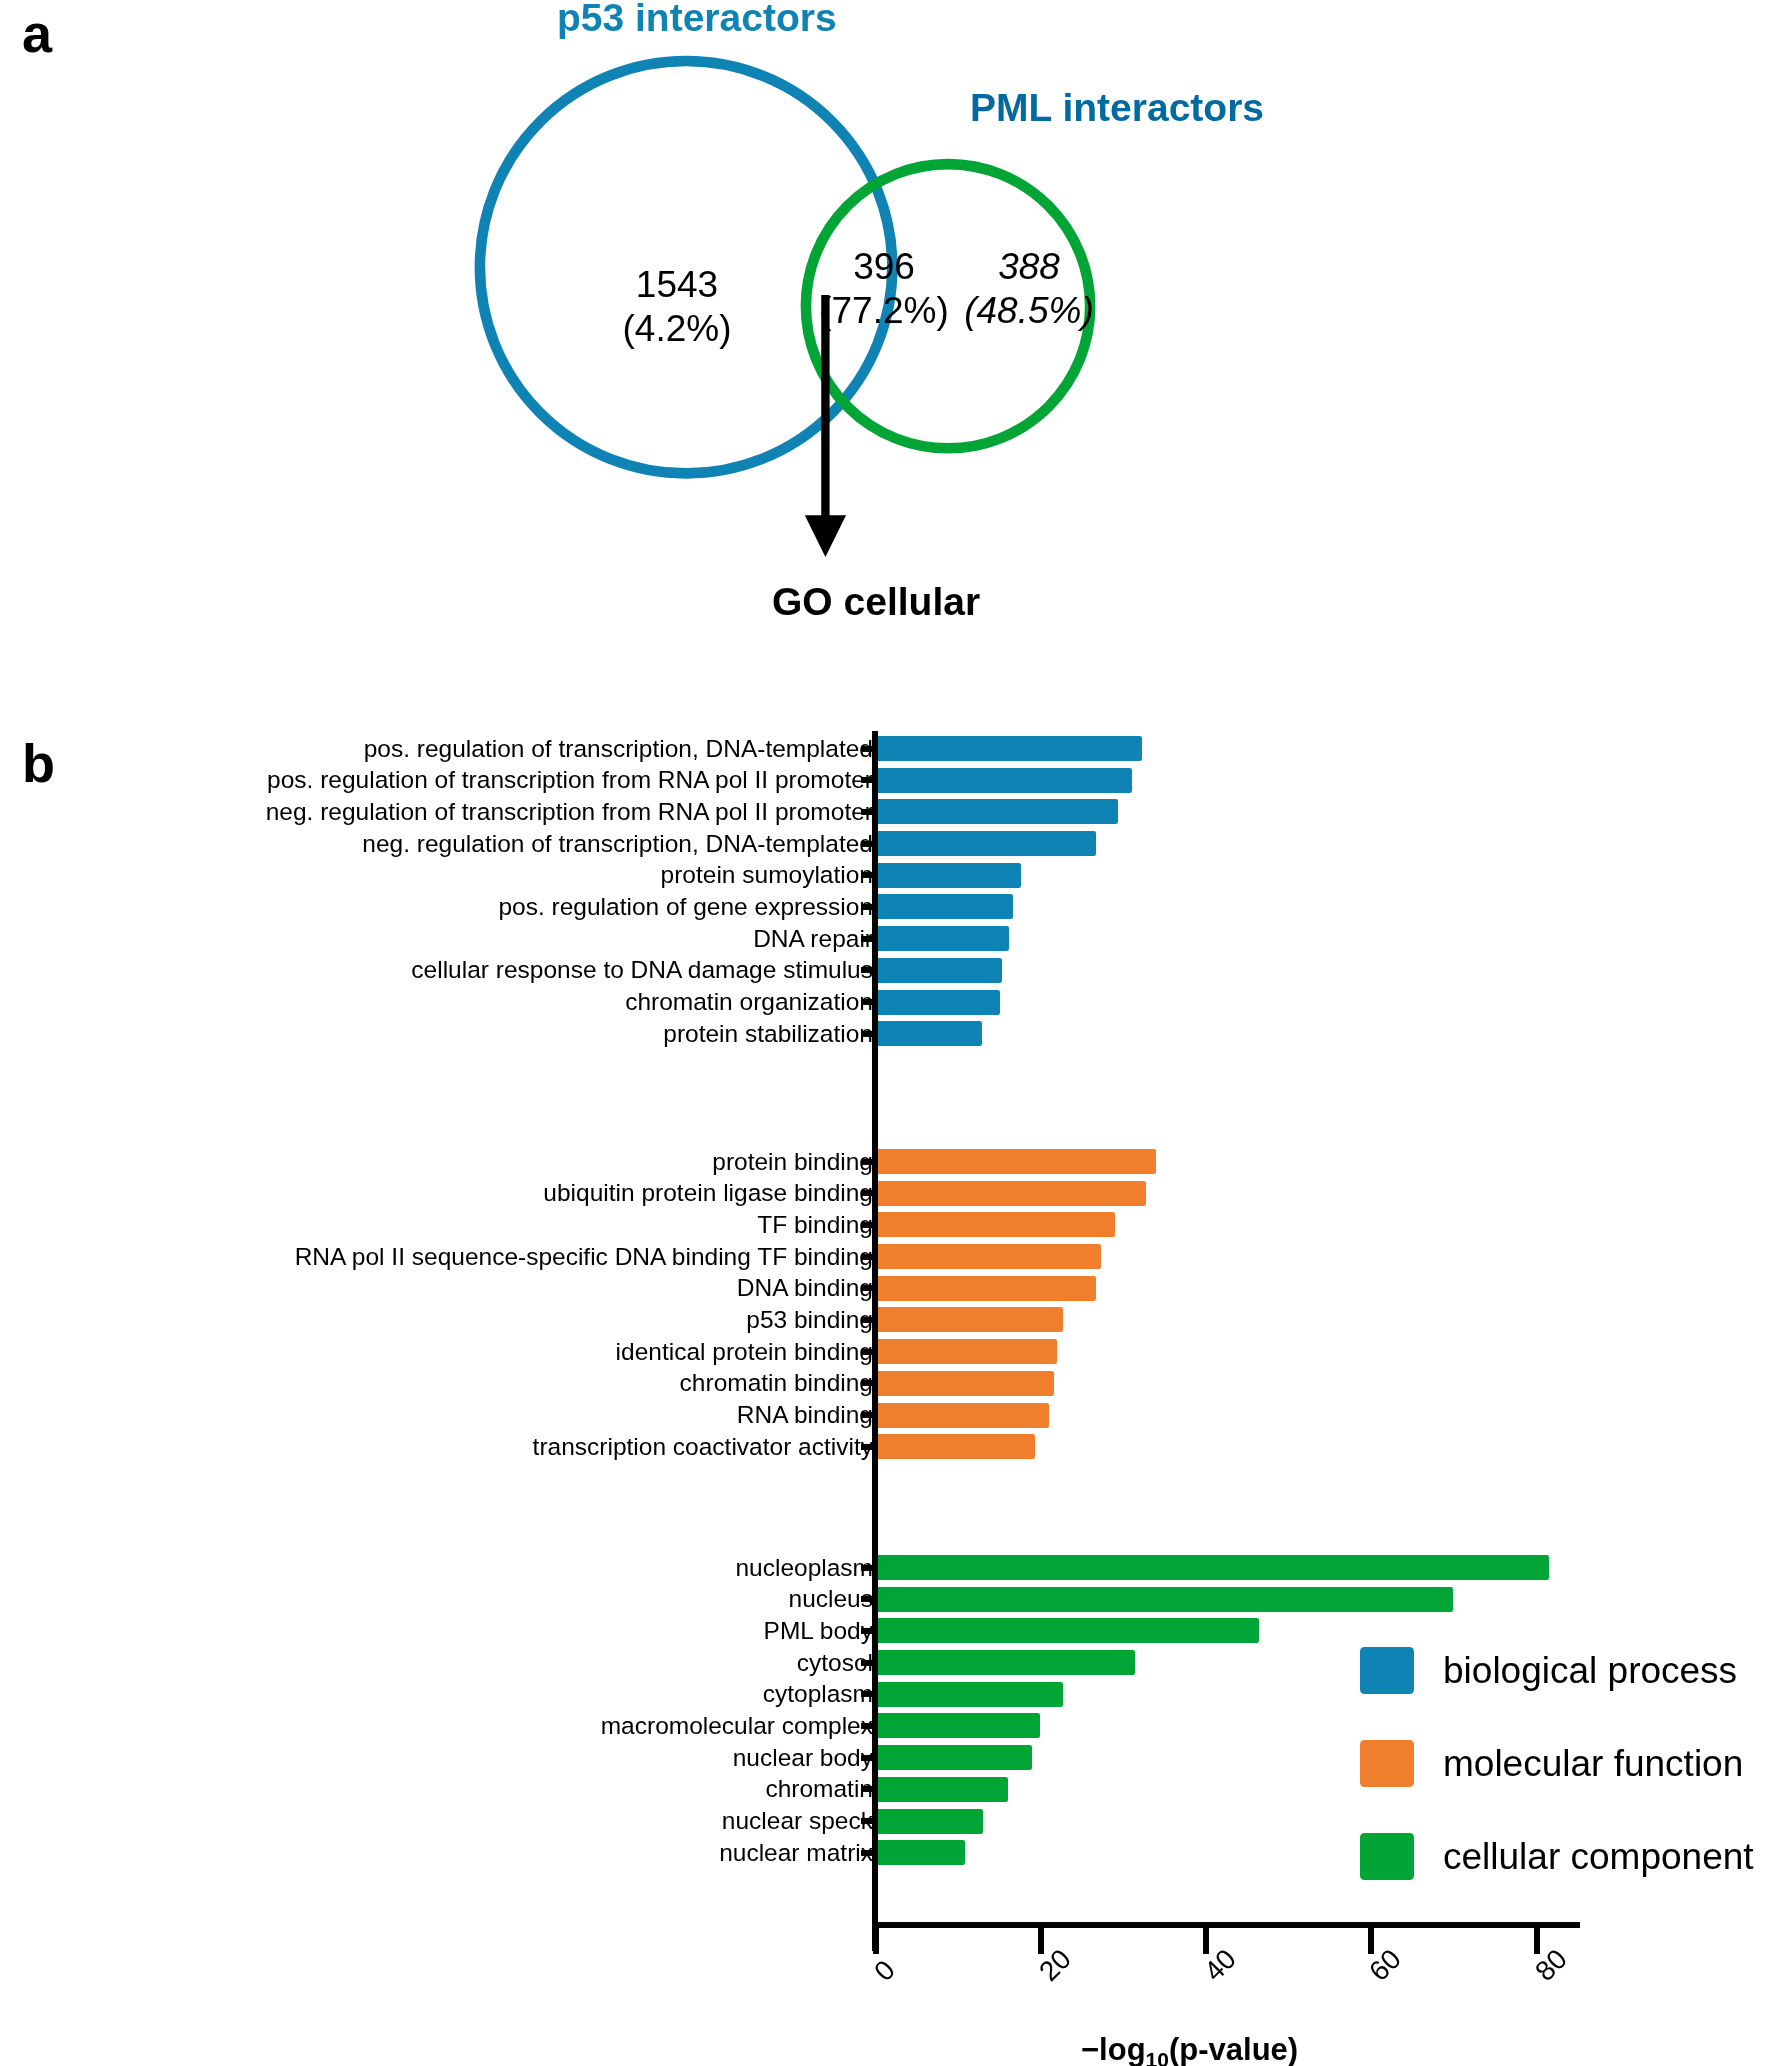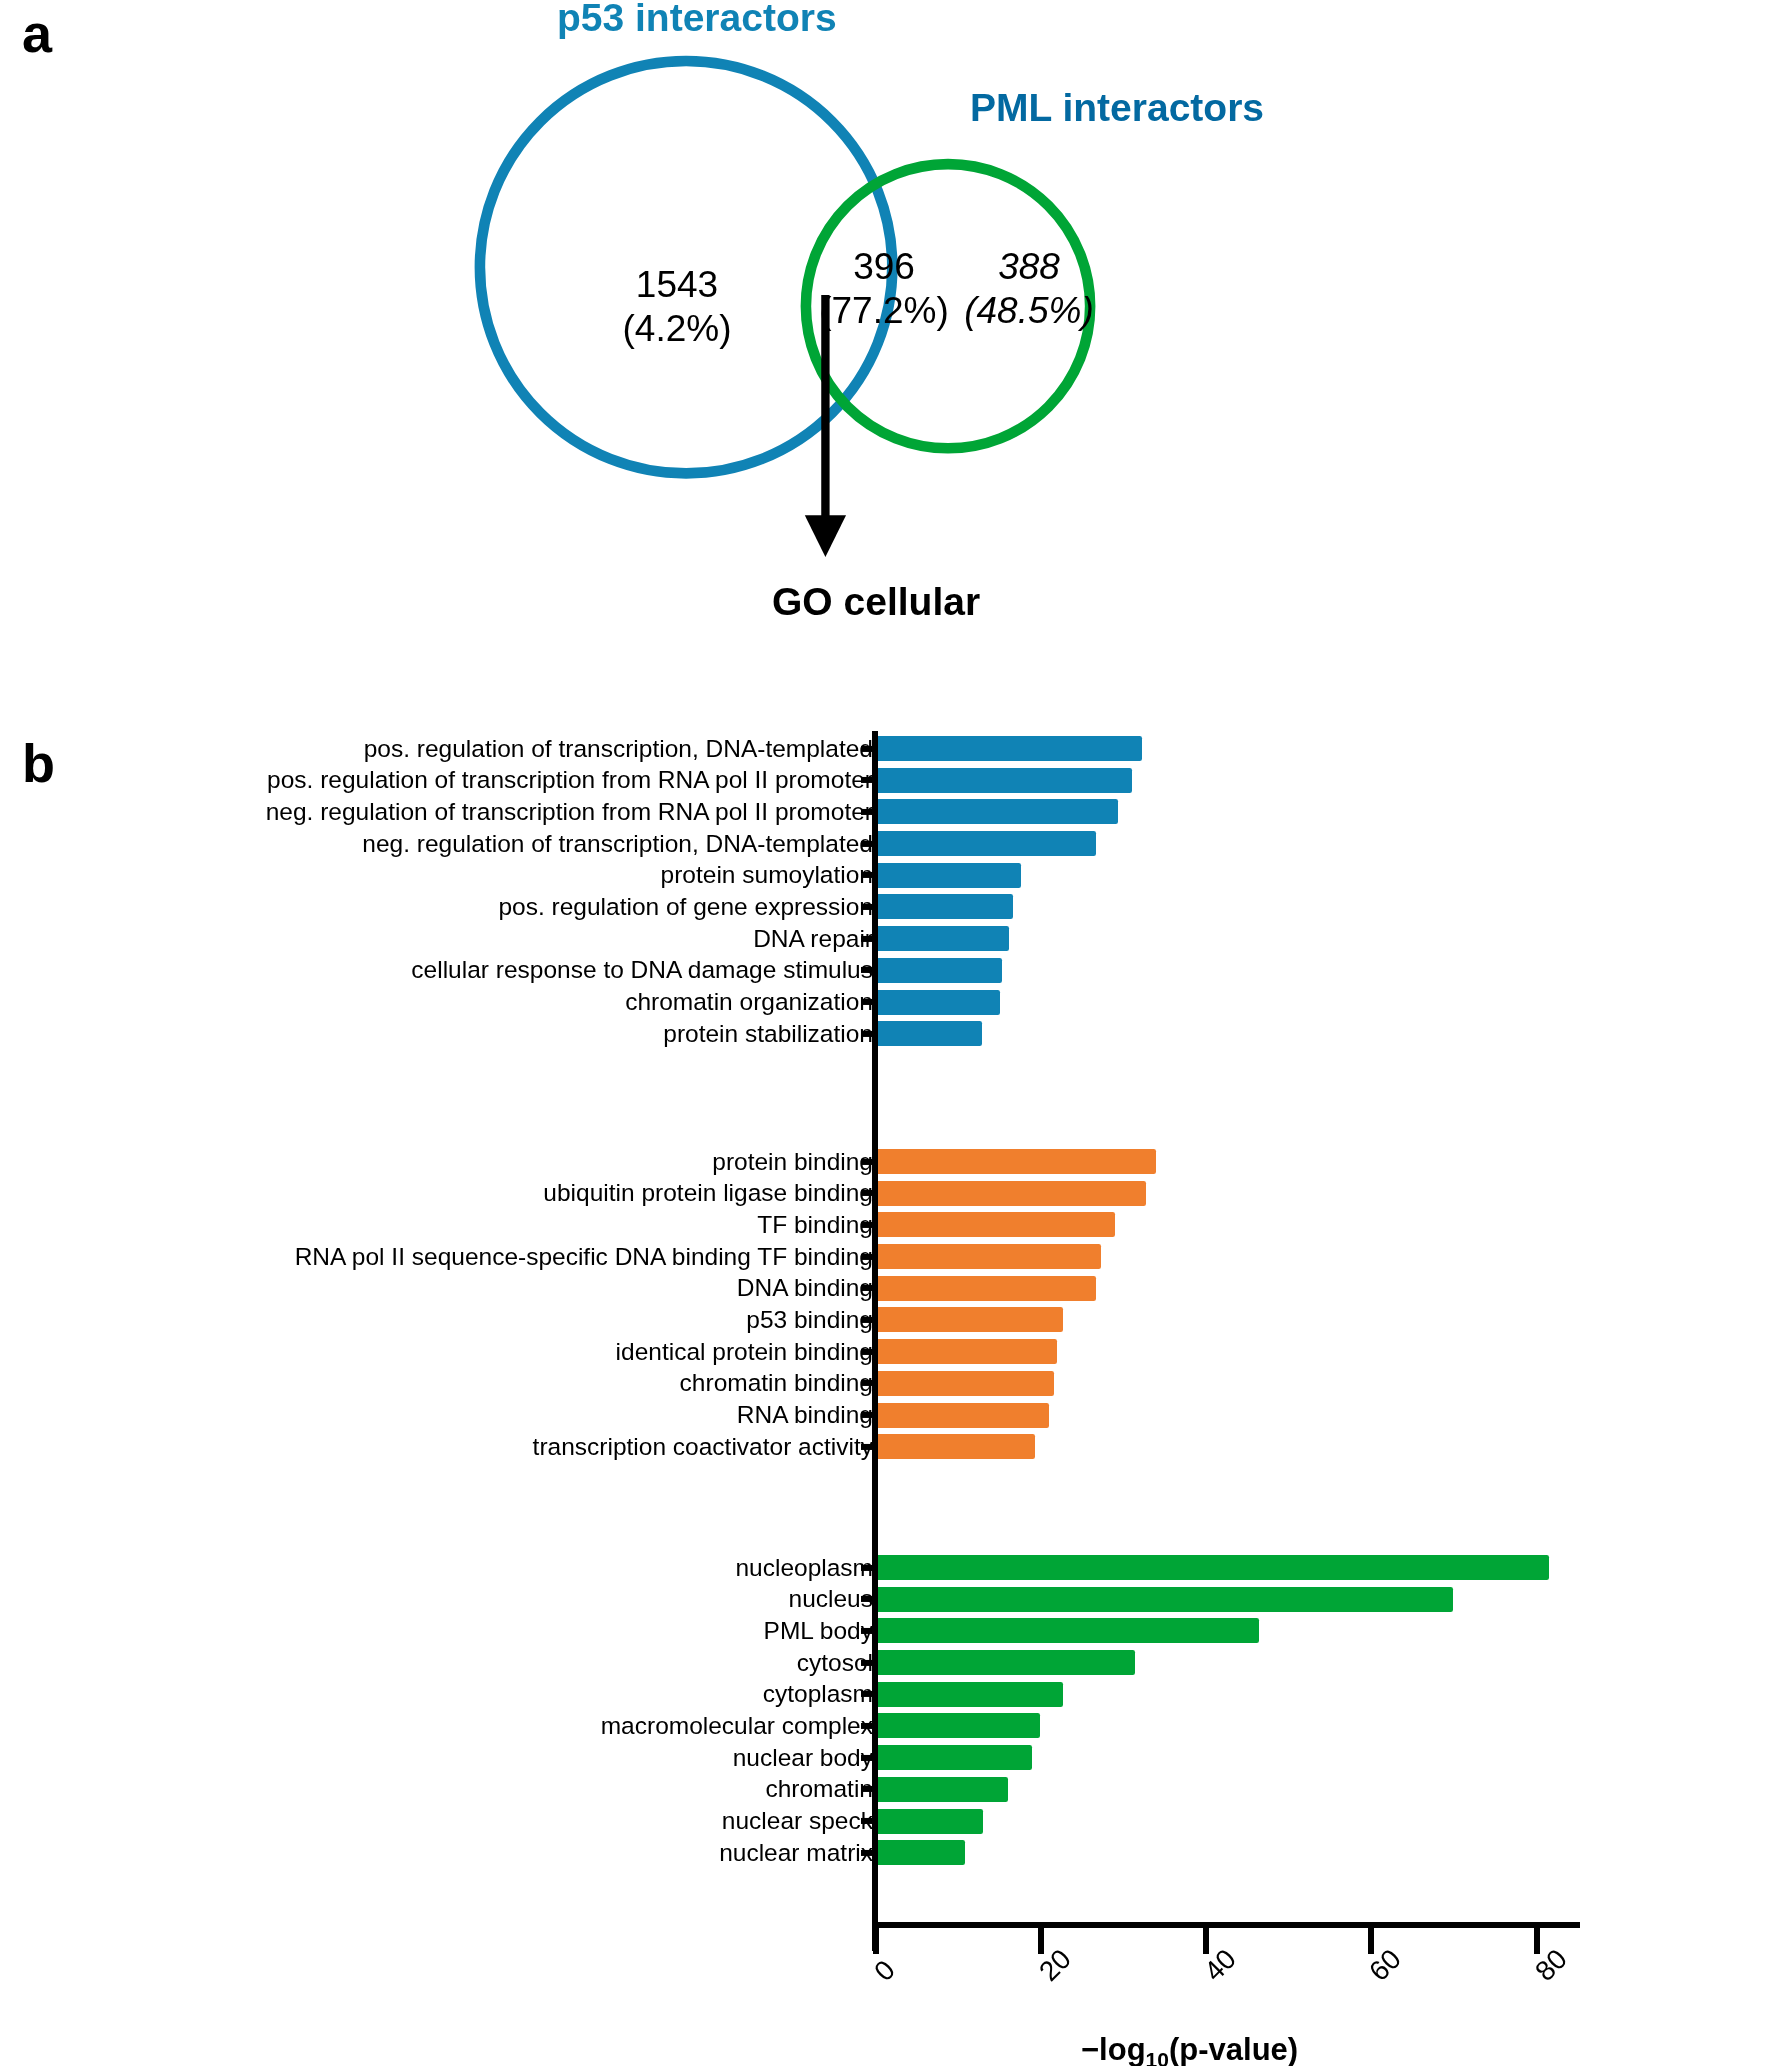--- a/index.html
+++ b/index.html
@@ -258,14 +258,28 @@
         <div class="xtick" style="left: 1368px;"></div>
         <div class="xtick-label" style="left: 1363px;">60</div>
         <div class="xtick" style="left: 1534px;"></div>
         <div class="xtick-label" style="left: 1529px;">80</div>
       </div>
 
     <div id="xaxis-title">−log<sub>10</sub>(p-value)</div>
   <div style="position: absolute; left: 872px; top: 5.6px; width: 6.1px; height: 1196px; background: rgb(0, 0, 0);"></div>
     </div>
 
+  <div id="legend">
+      <div class="legend-row">
+        <div class="legend-swatch" style="background: rgb(16, 131, 181);"></div>
+        <div class="legend-label">biological process</div>
+      </div>
+      <div class="legend-row">
+        <div class="legend-swatch" style="background: rgb(240, 127, 45);"></div>
+        <div class="legend-label">molecular function</div>
+      </div>
+      <div class="legend-row">
+        <div class="legend-swatch" style="background: rgb(0, 165, 54);"></div>
+        <div class="legend-label">cellular component</div>
+      </div>
+    </div>
 </div>
 
 
 </body></html>

